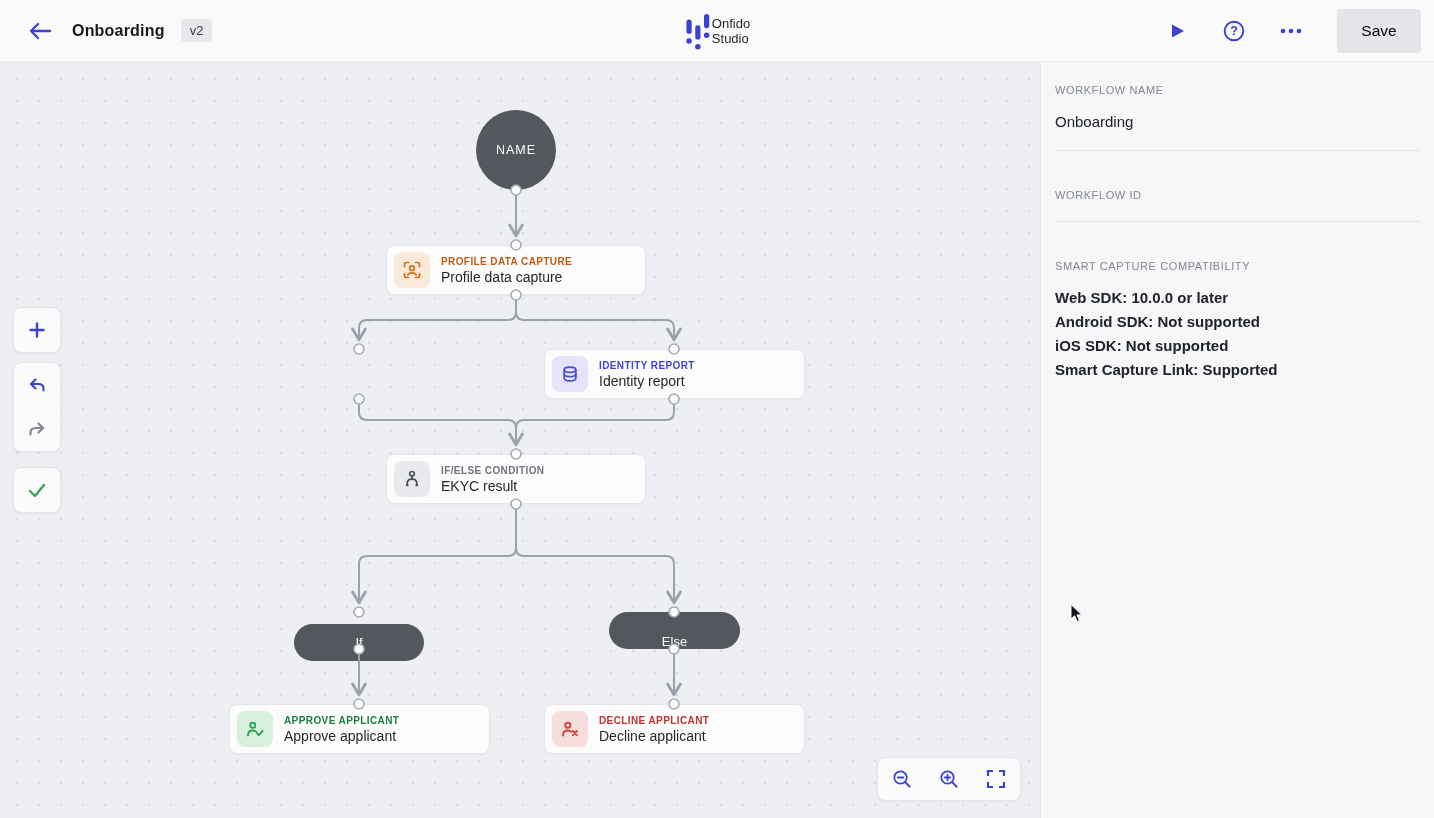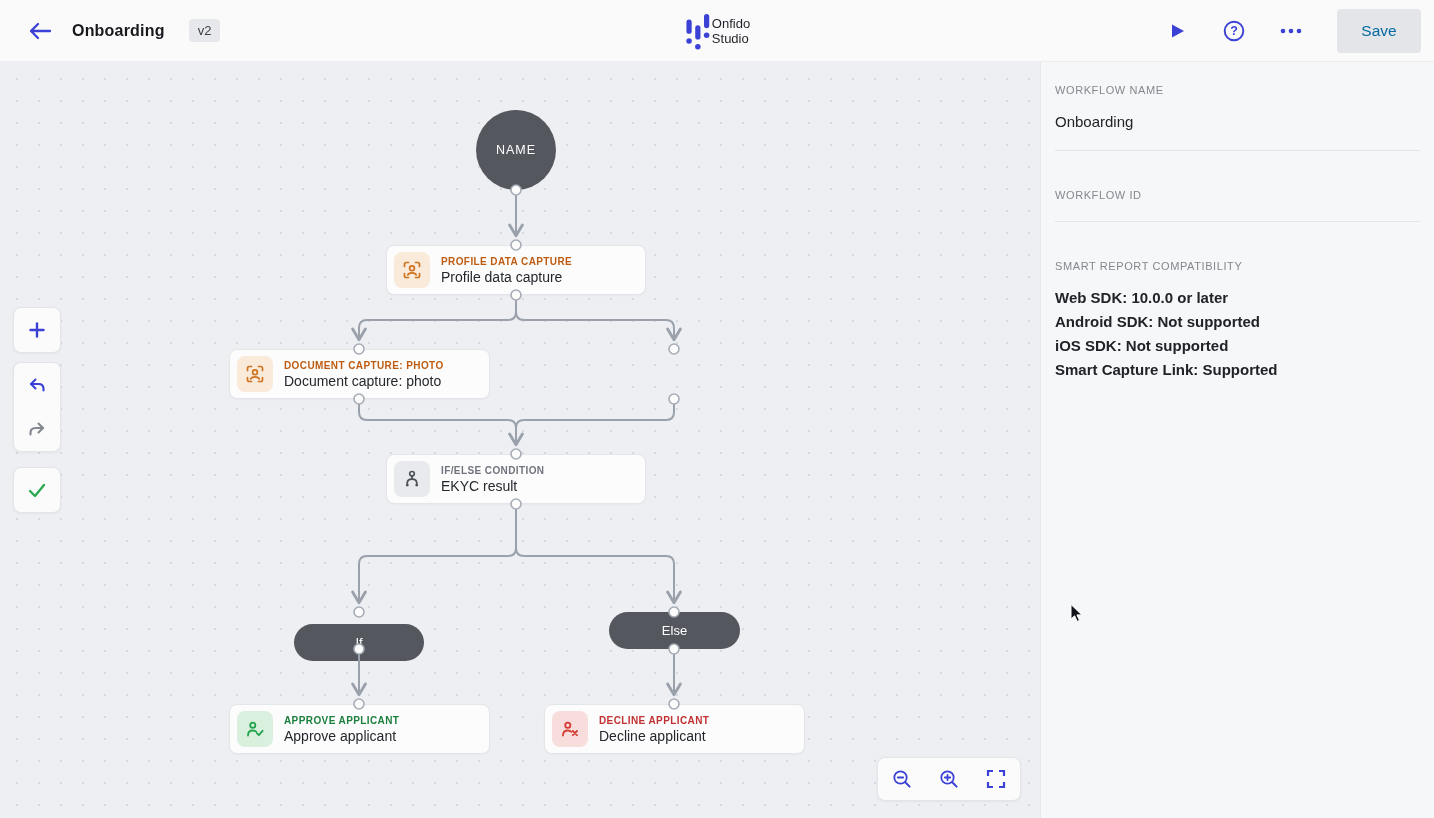--- a/index.html
+++ b/index.html
@@ -6,28 +6,28 @@
   html,body { width:1434px; height:818px; overflow:hidden;
     font-family:"Liberation Sans", sans-serif; background:#edeff3; color:#1e2126; }
 
   
   .topbar { position:absolute; left:0; top:0; width:1434px; height:62px;
     background:#fafafb; border-bottom:1px solid #eceef1; z-index:10;
     display:flex; align-items:center; }
   .tb-left { display:flex; align-items:center; padding-left:26px; }
   .back-btn { width:28px; height:28px; display:flex; align-items:center; justify-content:center; }
   .tb-title { margin-left:18px; font-size:16px; font-weight:700; color:#16181c; letter-spacing:.2px; }
-  .tb-badge { margin-left:24px; background:#e7e8eb; color:#3c4047; font-size:13px;
+  .tb-badge { margin-left:16px; background:#e7e8eb; color:#3c4047; font-size:13px;
     padding:4px 9px; border-radius:4px; }
   .tb-center { position:absolute; left:50%; top:0; height:62px; transform:translateX(-50%);
     display:flex; align-items:center; }
   .brand-text { font-size:13px; line-height:15px; color:#1f2227; font-weight:500; }
   .tb-right { position:absolute; right:13px; top:0; height:62px; display:flex; align-items:center; gap:31px; }
   .icon-btn { width:26px; height:26px; display:flex; align-items:center; justify-content:center; }
-  .save-btn { width:84px; height:44px; background:#e3e5e9; color:#0369a1; font-size:15.5px;
+  .save-btn { width:84px; height:44px; background:#e3e5e9; color:#000000; font-size:15.5px;
     border:none; border-radius:4px; margin-left:2px; font-family:inherit; }
 
   
   .canvas { position:absolute; left:0; top:62px; width:1040px; height:756px;
     background:#edeff3;
     background-image:radial-gradient(circle, #d6d9e0 1.1px, transparent 1.2px);
     background-size:22px 22px; background-position:6px 6px; }
   .edges { position:absolute; left:0; top:0; width:1040px; height:756px;
     pointer-events:none; z-index:3; }
 
@@ -180,37 +180,34 @@
         <circle cx="10" cy="8.2" r="2.4"></circle>
           <path d="M5.8,14.9 C6.8,12.1 13.2,12.1 14.2,14.9"></path>
       </svg>
     </span>
     <span class="node-text">
       <span class="node-type">PROFILE DATA CAPTURE</span>
       <span class="node-title">Profile data capture</span>
     </span>
   </div>
 
-  <div class="node acc-orange" style="left:229px; top:287px; width:261px;">
-    <span class="node-icon">
-      <svg width="20" height="20" viewBox="0 0 20 20" fill="none" stroke="#cf7320" stroke-width="1.7" stroke-linecap="round">
-        <path d="M2.5,6.5 V4.2 Q2.5,2.5 4.2,2.5 H6.5"></path>
-          <path d="M13.5,2.5 H15.8 Q17.5,2.5 17.5,4.2 V6.5"></path>
-        <path d="M17.5,13.5 V15.8 Q17.5,17.5 15.8,17.5 H13.5"></path>
-          <path d="M6.5,17.5 H4.2 Q2.5,17.5 2.5,15.8 V13.5"></path>
-        <circle cx="10" cy="8.2" r="2.4"></circle>
-          <path d="M5.8,14.9 C6.8,12.1 13.2,12.1 14.2,14.9"></path>
-      </svg>
-    </span>
-    <span class="node-text">
-      <span class="node-type">DOCUMENT CAPTURE: PHOTO</span>
-      <span class="node-title">Document capture: photo</span>
-    </span>
-  </div>
-
+
+  <div class="node acc-indigo" style="left:544px; top:287px; width:261px;">
+    <span class="node-icon">
+      <svg width="20" height="20" viewBox="0 0 20 20" fill="none" stroke="#474dd6" stroke-width="1.7" stroke-linecap="round">
+        <ellipse cx="10" cy="5.8" rx="5.8" ry="2.6"></ellipse>
+        <path d="M4.2,5.8 V10 c0,1.45 2.6,2.6 5.8,2.6 s5.8,-1.15 5.8,-2.6 V5.8"></path>
+        <path d="M4.2,10 V14.2 c0,1.45 2.6,2.6 5.8,2.6 s5.8,-1.15 5.8,-2.6 V10"></path>
+      </svg>
+    </span>
+    <span class="node-text">
+      <span class="node-type">IDENTITY REPORT</span>
+      <span class="node-title">Identity report</span>
+    </span>
+  </div>
 
   <div class="node acc-gray" style="left:386px; top:392px; width:260px;">
     <span class="node-icon">
       <svg width="20" height="20" viewBox="0 0 20 20" fill="none" stroke="#4c5058" stroke-width="1.7" stroke-linecap="round">
         <circle cx="10" cy="4.8" r="2.3"></circle>
         <path d="M10,7.1 V10.2"></path>
         <path d="M10,10.2 C6,10.2 5.2,12 5.2,14.4"></path>
         <path d="M10,10.2 C14,10.2 14.8,12 14.8,14.4"></path>
         <rect x="4" y="14.8" width="2.5" height="2.5" rx="0.6" fill="#4c5058" stroke="none"></rect>
         <rect x="13.5" y="14.8" width="2.5" height="2.5" rx="0.6" fill="#4c5058" stroke="none"></rect>
@@ -218,21 +215,21 @@
     </span>
     <span class="node-text">
       <span class="node-type">IF/ELSE CONDITION</span>
       <span class="node-title">EKYC result</span>
     </span>
   </div>
 
   <div class="pill" style="left:294px; top:562px; width:130px;">
     <span>If</span>
   </div>
-  <div class="pill" style="left:609px; top:550px; width:131px;">
+  <div class="pill" style="left:609px; top:550px; width:131px;align-items:flex-end;">
     <span>Else</span>
   </div>
 
   <div class="node acc-red" style="left:544px; top:642px; width:261px;">
     <span class="node-icon">
       <svg width="20" height="20" viewBox="0 0 20 20" fill="none" stroke="#d43c34" stroke-width="1.8" stroke-linecap="round">
         <circle cx="7.8" cy="6.3" r="2.6"></circle>
         <path d="M3,16.5 C3,12.8 5.4,11.5 7.8,11.5 c1.5,0 2.7,0.5 3.5,1.3"></path>
         <path d="M12.8,12 L17,16.2 M17,12 L12.8,16.2"></path>
       </svg>
@@ -310,21 +307,21 @@
 </div>
 
 <aside class="panel">
   <div class="p-label">WORKFLOW NAME</div>
   <div class="p-value">Onboarding</div>
   <div class="p-divider"></div>
 
   <div class="p-label p-section">WORKFLOW ID</div>
   <div class="p-divider"></div>
 
-  <div class="p-label p-section">SMART REPORT COMPATIBILITY</div>
+  <div class="p-label p-section">SMART CAPTURE COMPATIBILITY</div>
   <div class="p-lines">
     <div>Web SDK: 10.0.0 or later</div>
     <div>Android SDK: Not supported</div>
     <div>iOS SDK: Not supported</div>
     <div>Smart Capture Link: Supported</div>
   </div>
 </aside>
 
 <svg class="cursor" width="20" height="20" viewBox="0 0 20 20">
   <polygon points="1,0.5 1,15 4.6,11.8 7.2,17.4 9.5,16.3 6.9,10.9 11.8,10.9" fill="#111318" stroke="#ffffff" stroke-width="1"></polygon>

